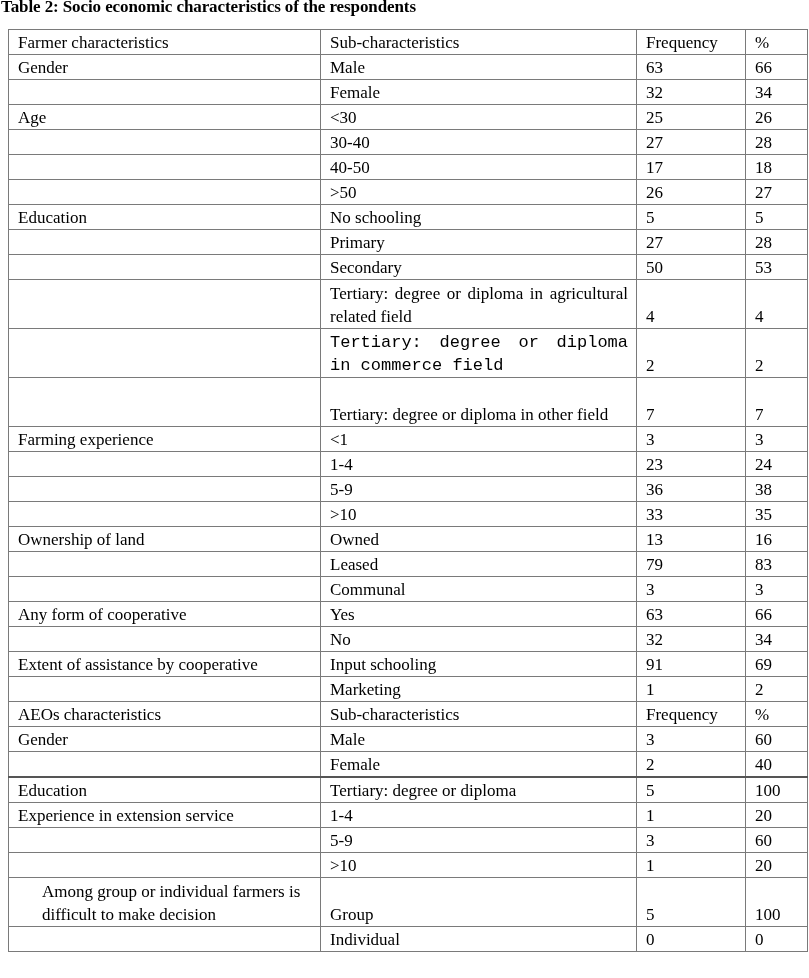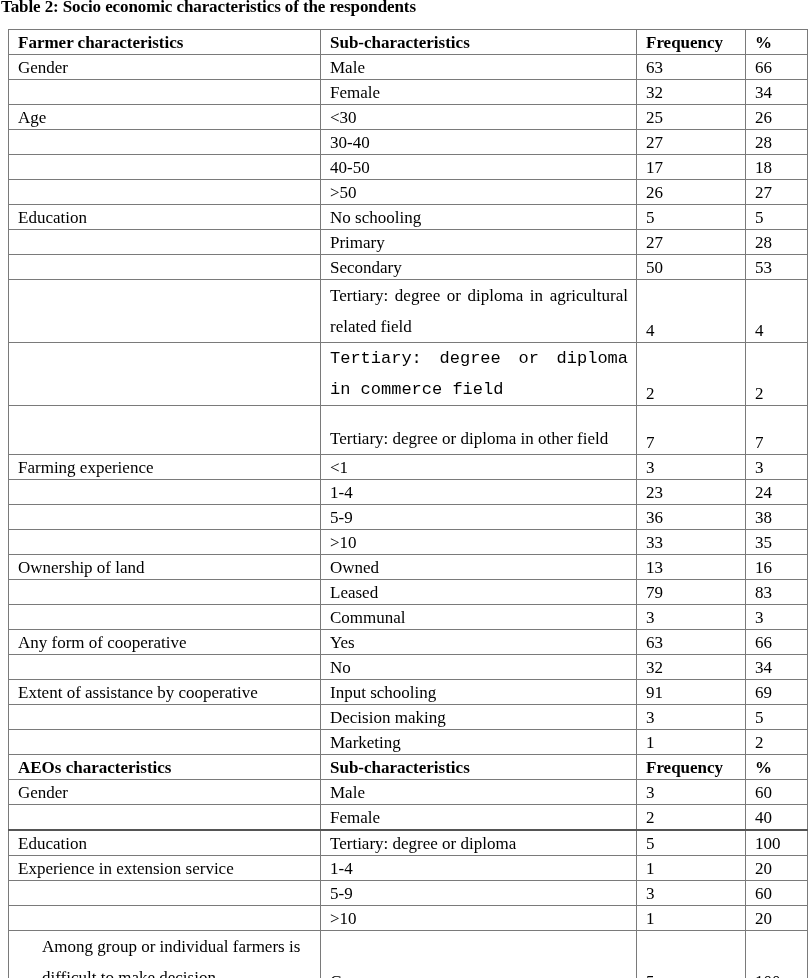--- a/index.html
+++ b/index.html
@@ -4,23 +4,23 @@
 <style>
   html, body { margin: 0; padding: 0; background: #ffffff; }
   body { width: 809px; height: 978px; overflow: hidden; position: relative;
          font-family: "Liberation Serif", "DejaVu Serif", serif; color: #000; }
   .caption { position: absolute; left: 1px; top: -3px; font-size: 17px; font-weight: bold;
              white-space: nowrap; letter-spacing: -0.1px; }
   table.t { position: absolute; left: 8px; top: 29px; width: 799px; border-collapse: collapse;
             table-layout: fixed; font-size: 17px; }
   table.t td { border: 1px solid #7a7a7a; padding: 0 0 0 9px; height: 24px; line-height: 22.5px;
                vertical-align: bottom; white-space: nowrap; overflow: hidden; }
-  table.t td.wrap { white-space: normal; line-height: 31px; }
+  table.t td.wrap { white-space: normal; line-height: 23px; }
   table.t td.just { text-align: justify; text-align-last: left; padding-right: 8px; }
-  table.t tr.hdr td { font-weight: bold; }
+  table.t tr.hdr td { font-weight: normal; }
   table.t tr.thick td { border-top: 2px solid #555; }
   col.c1 { width: 312px; }
   col.c2 { width: 316px; }
   col.c3 { width: 109px; }
   col.c4 { width: 62px; }
 </style>
 </head>
 <body>
 
 <div class="caption">Table 2: Socio economic characteristics of the respondents</div>
@@ -166,26 +166,20 @@
         <td>34</td>
       </tr>
       <tr>
         <td>Extent of assistance by cooperative</td>
         <td>Input schooling</td>
         <td>91</td>
         <td>69</td>
       </tr>
       <tr>
         <td></td>
-        <td>Decision making</td>
-        <td>3</td>
-        <td>5</td>
-      </tr>
-      <tr>
-        <td></td>
         <td>Marketing</td>
         <td>1</td>
         <td>2</td>
       </tr>
       <tr class="hdr">
         <td>AEOs characteristics</td>
         <td>Sub-characteristics</td>
         <td>Frequency</td>
         <td>%</td>
       </tr>

